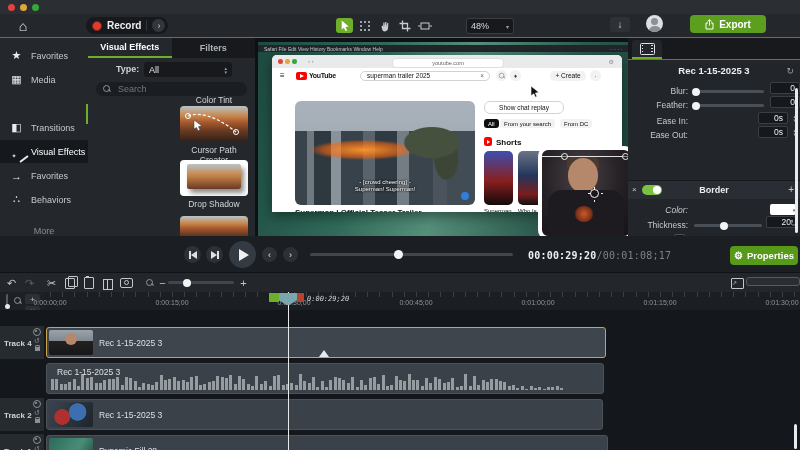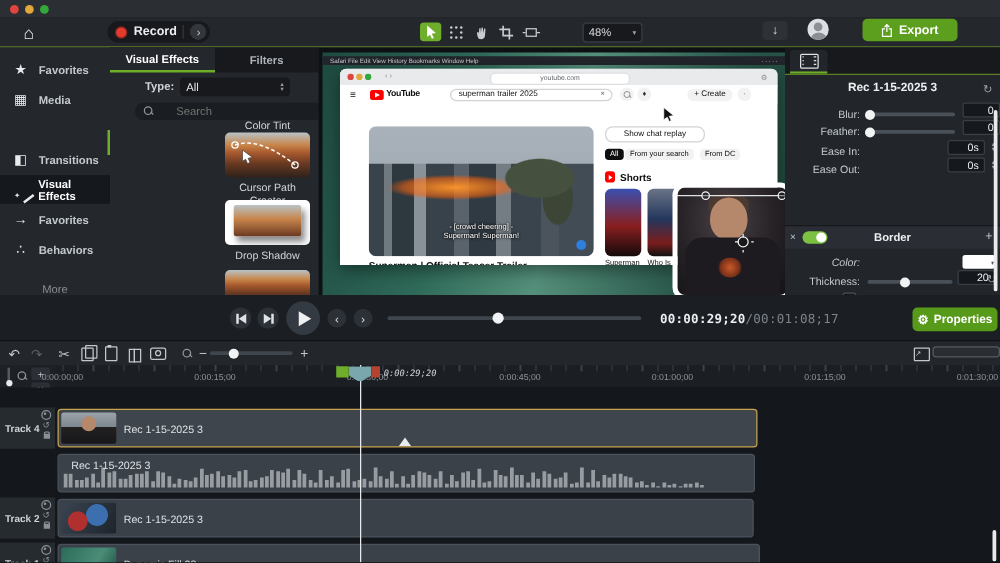--- a/index.html
+++ b/index.html
@@ -31,21 +31,21 @@
   .avatar{left:646px;top:15px;width:17px;height:17px;border-radius:50%;background:#dde0e3;overflow:hidden;}
   .avatar i{position:absolute;left:5px;top:3px;width:7px;height:7px;border-radius:50%;background:#8b9096;}
   .avatar u{position:absolute;left:2.5px;top:10.5px;width:12px;height:9px;border-radius:50%;background:#8b9096;}
   .exportbtn{left:690px;top:15px;width:76px;height:18px;background:#5c9e1d;border-radius:4px;gap:5px;color:#fff;
              font-weight:bold;font-size:10px;}
 
   
   .sidebar{top:38px;left:0;width:88px;height:205px;background:#24282d;}
   .sbitem{left:0;width:88px;height:23px;display:flex;align-items:center;gap:7px;padding-left:9px;box-sizing:border-box;}
   .sbitem .ic{width:15px;text-align:center;color:#e8eaec;font-size:11px;}
-  .sbitem .lb{font-size:9px;font-weight:bold;color:#c3c9ce;}
+  .sbitem .lb{font-size:9px;font-weight:normal;color:#c3c9ce;}
   .sbitem.sel{background:#15181c;}
   .sbitem.sel .lb{color:#ffffff;}
   .wand{position:relative;width:13px;height:13px;}
   .wand i{position:absolute;left:2px;top:6px;width:10px;height:2px;background:#e8eaec;transform:rotate(-38deg);}
   .wand u{position:absolute;right:0;top:0;font-size:6px;color:#e8eaec;text-decoration:none;}
   .bubble{position:relative;width:13px;height:10px;}
   .bubble i{position:absolute;left:0;top:0;width:12px;height:8px;background:#e8eaec;border-radius:2px;}
   .bubble u{position:absolute;left:2px;top:7px;border-left:3px solid #e8eaec;border-bottom:3px solid transparent;}
   .morelbl{top:226px;left:0;width:88px;text-align:center;font-size:9px;color:#878d93;}
   .buynow{left:10px;top:250px;width:68px;height:20px;background:#f2b826;border-radius:11px;color:#3a2d04;
@@ -54,21 +54,21 @@
   
   .fxpanel{top:38px;left:88px;width:167px;height:205px;background:#24282d;}
   .fxtabs{top:0;left:0;width:167px;height:20px;background:#17191d;display:flex;}
   .fxtab{flex:1;display:flex;align-items:center;justify-content:center;font-size:9px;font-weight:bold;color:#aeb4b9;}
   .fxtab.on{background:#24282d;color:#fff;border-bottom:2px solid #6fae2a;box-sizing:border-box;}
   .typerow{top:26px;left:0;width:167px;height:14px;text-decoration:underline;}
   .typelbl{left:28px;top:0;font-size:9px;color:#cfd3d7;font-weight:bold;}
   .typebox{left:56px;top:-2px;width:88px;height:15px;background:#17191d;border-radius:3px;font-size:9px;color:#e2e5e8;
            display:flex;align-items:center;justify-content:space-between;padding:0 5px;box-sizing:border-box;}
   .stp{font-size:5px;line-height:4px;color:#9aa0a6;text-align:center;}
-  .searchpill{top:44px;left:20px;width:144px;height:14px;background:#1a1d21;border-radius:8px;padding-left:7px;gap:16px;}
+  .searchpill{top:44px;left:8px;width:144px;height:14px;background:#1a1d21;border-radius:8px;padding-left:7px;gap:5px;}
   .searchpill input{background:transparent;border:none;outline:none;color:#c9ced3;font-size:9px;width:110px;
                     font-family:"Liberation Sans",sans-serif;}
   .lens{position:relative;width:8px;height:8px;}
   .lens i{position:absolute;left:0;top:0;width:5px;height:5px;border:1.2px solid #8f959b;border-radius:50%;}
   .lens u{position:absolute;left:5.4px;top:5.4px;width:3px;height:1.2px;background:#8f959b;transform:rotate(45deg);}
   .partlbl{font-size:8.5px;color:#d2d6da;position:absolute;top:57px;width:68px;text-align:center;}
   .fxcard-lb{font-size:8.5px;color:#d2d6da;position:absolute;width:68px;text-align:center;}
   .thumb{position:absolute;width:68px;height:36px;border-radius:4px;overflow:hidden;}
   .mtn{background:linear-gradient(180deg,#b9c3c7 0%,#c8854a 28%,#a85a2e 45%,#6b3a22 68%,#2e211a 100%);}
   .scrollv{background:#e8eaec;border-radius:2px;}

